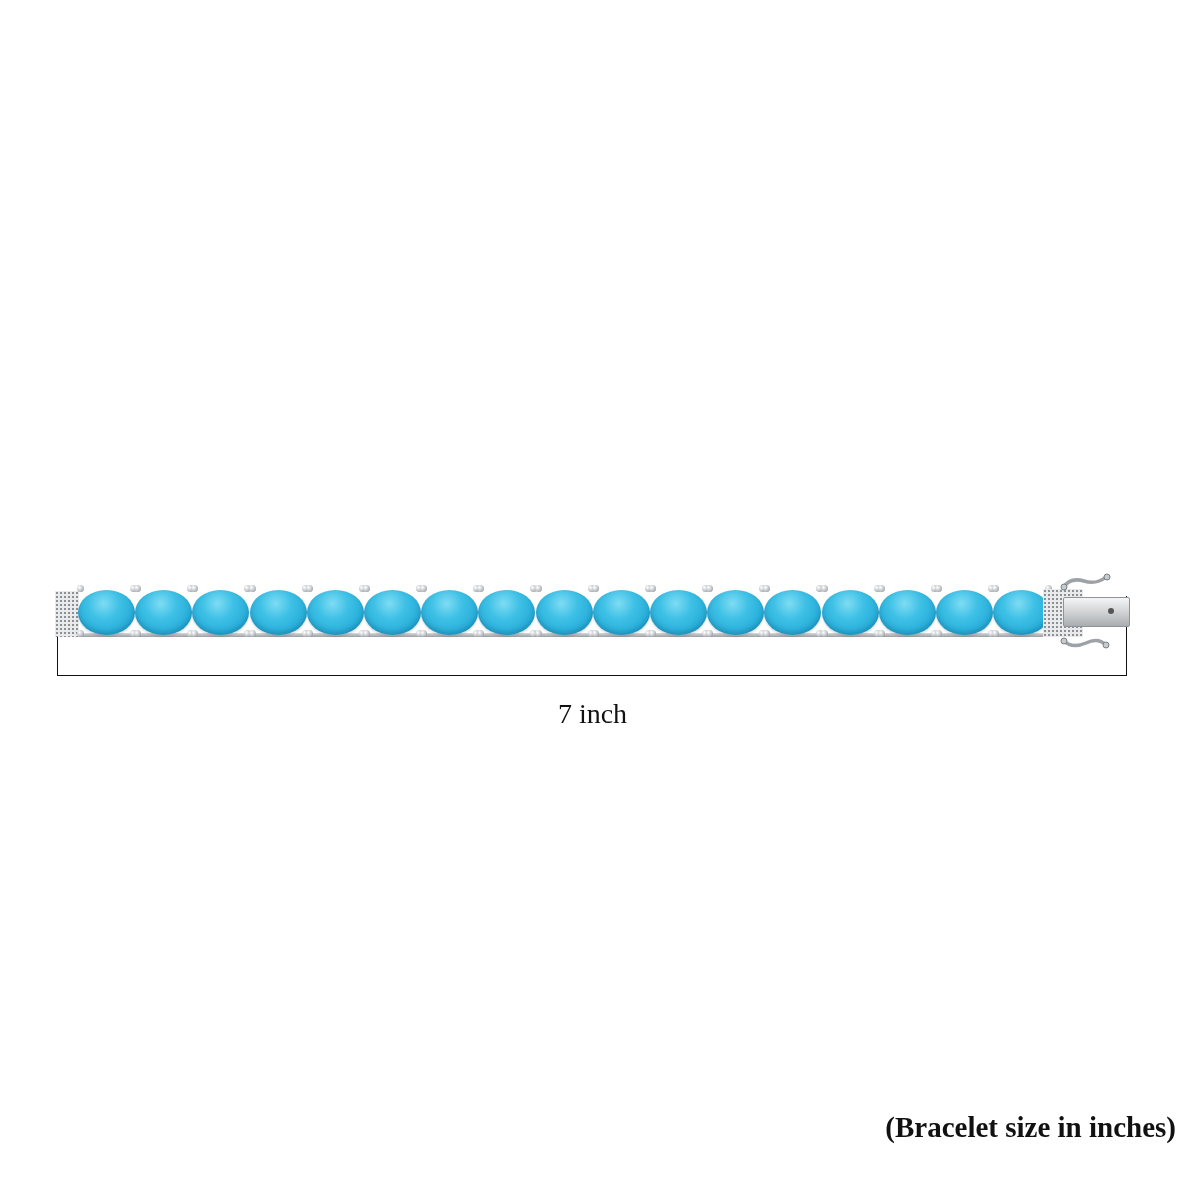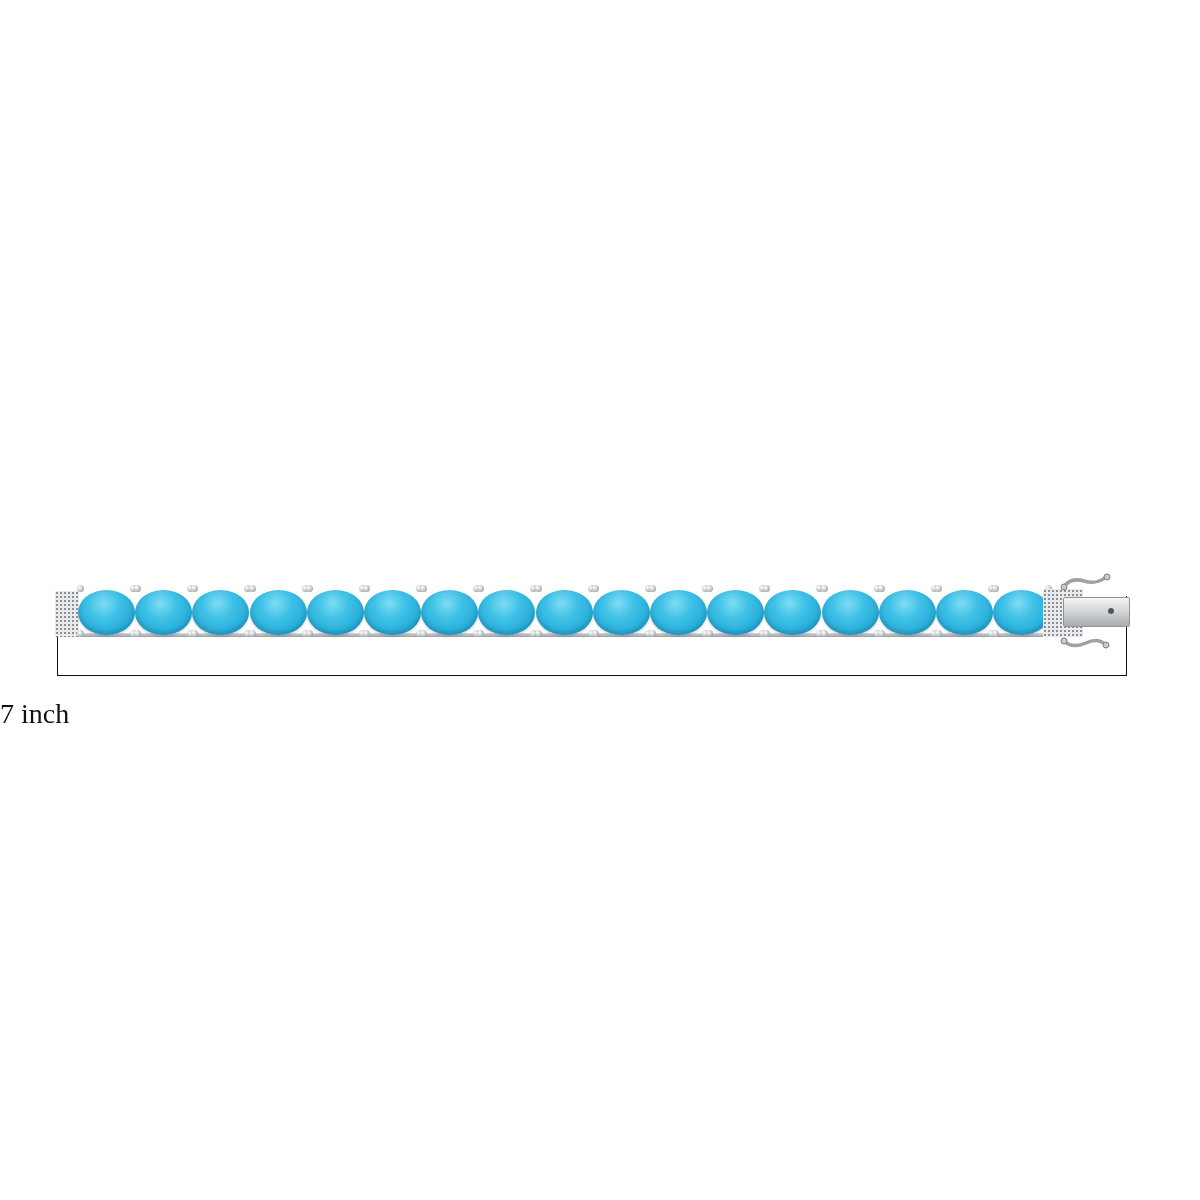--- a/index.html
+++ b/index.html
@@ -3,21 +3,21 @@
   <meta charset="utf-8">
   <style>
     html, body { margin: 0; padding: 0; background: #ffffff; }
     body { width: 1200px; height: 1200px; position: relative; overflow: hidden; font-family: "Liberation Serif", serif; }
     .bracket {
       position: absolute; left: 57px; top: 596px; width: 1070px; height: 80px;
       border-left: 1.5px solid #111; border-right: 1.5px solid #111; border-bottom: 1.5px solid #111;
       box-sizing: border-box;
     }
     .measure-label {
-      position: absolute; left: 0; width: 1185px; top: 698px; text-align: left;
+      position: absolute; left: 0; width: 1185px; top: 698px; text-align: center;
       font-size: 28px; color: #111;
     }
     .bracelet { position: absolute; left: 50px; top: 575px; width: 1100px; height: 80px; }
     .stone {
       position: absolute; top: 15px; width: 57px; height: 45px; border-radius: 50%;
       background: radial-gradient(ellipse at 45% 30%, #7fdcf3 0%, #3fc1e6 35%, #24abd8 75%, #1b93be 100%);
       box-shadow: inset 0 -3px 5px rgba(0,60,90,0.25), 0 2px 2px rgba(0,0,0,0.12);
     }
     .prong {
       position: absolute; width: 7px; height: 7px; border-radius: 50%;
@@ -155,13 +155,14 @@
     <circle cx="14" cy="16" r="3" fill="#c8cbce" stroke="#7b8085"></circle>
     <path d="M14 70 Q22 78 36 72 Q48 66 56 74" stroke="#9ea2a6" stroke-width="3.5" fill="none" stroke-linecap="round"></path>
     <circle cx="56" cy="74" r="3" fill="#c8cbce" stroke="#7b8085"></circle>
     <circle cx="14" cy="70" r="3" fill="#c8cbce" stroke="#7b8085"></circle>
   </svg>
 </div>
 
 <div class="measure-label">7 inch</div>
 
 <div class="footer-note">
+  <div>(Bracelet size in inches)</div>
 </div>
 
 </body></html>

